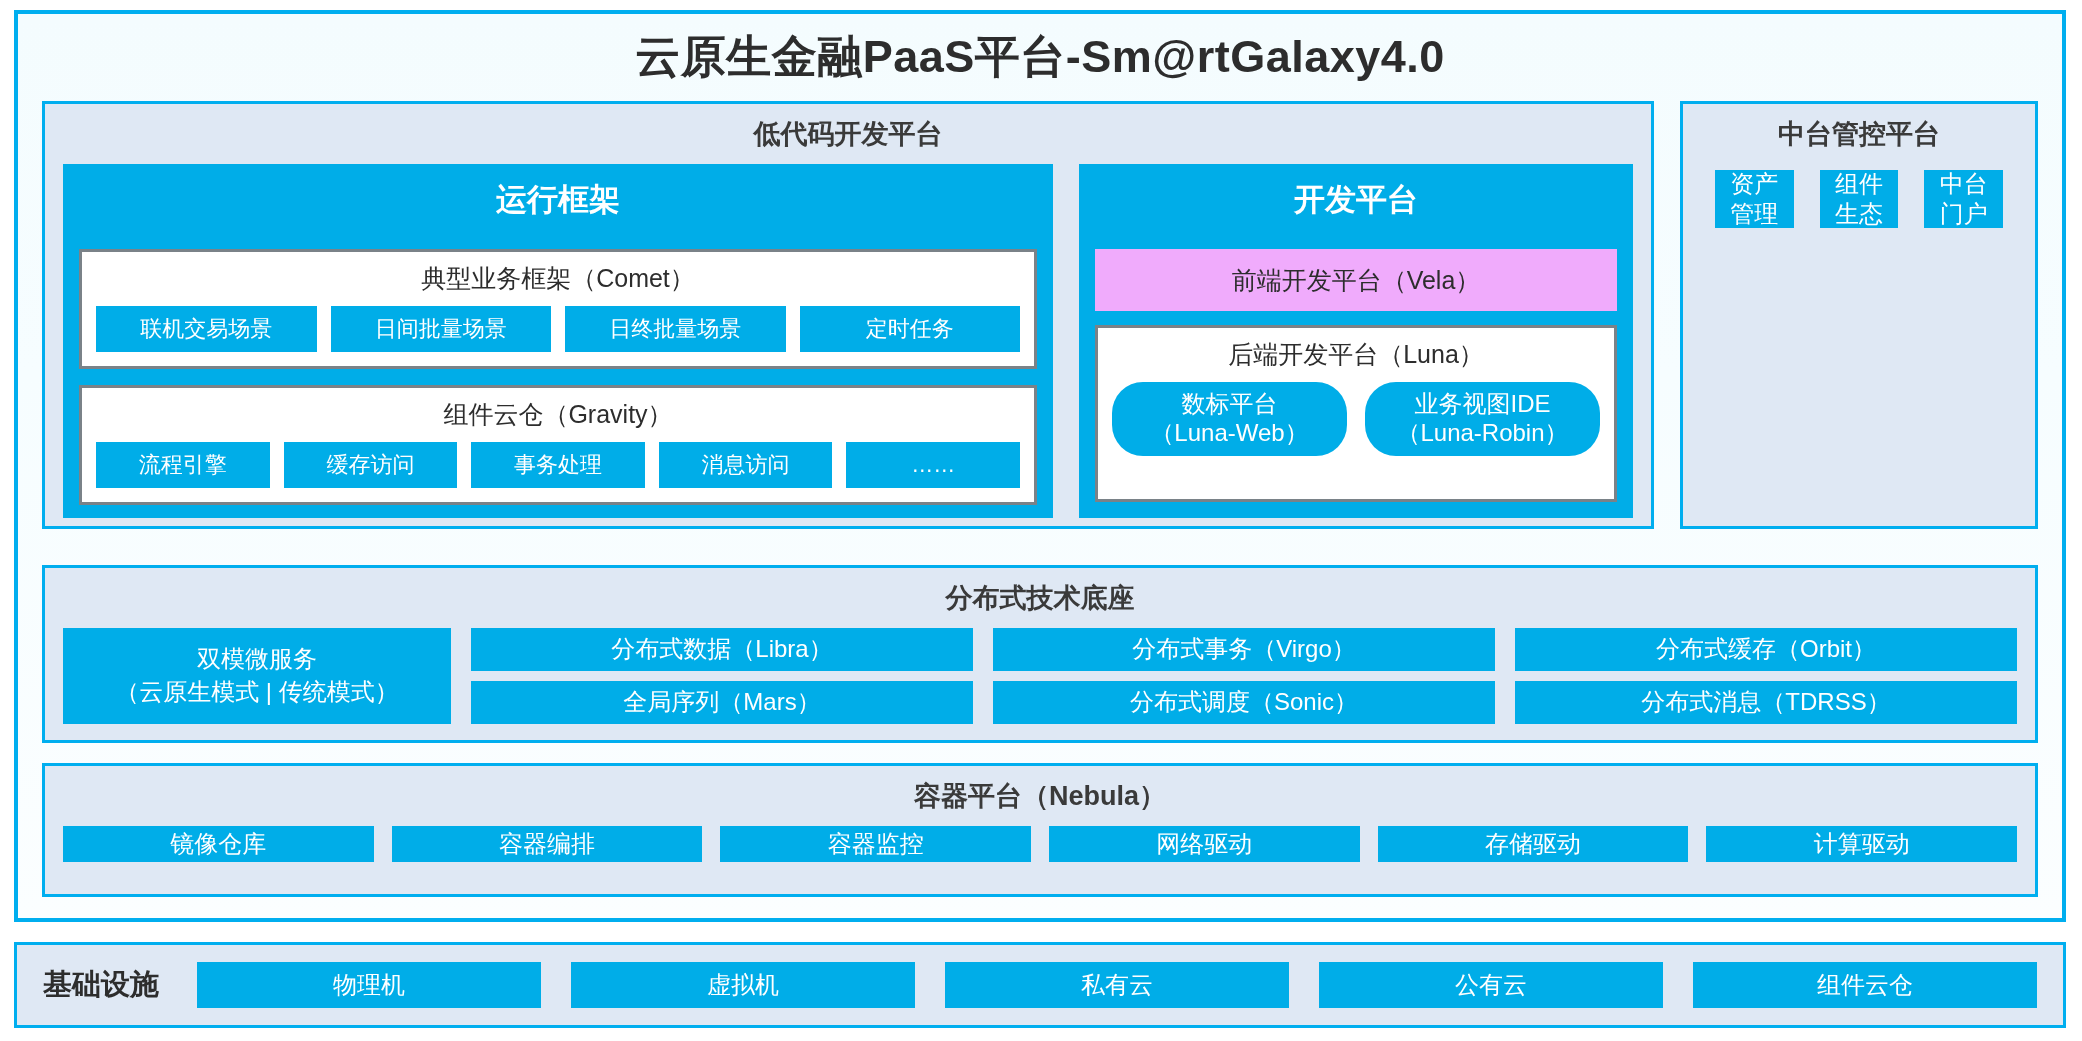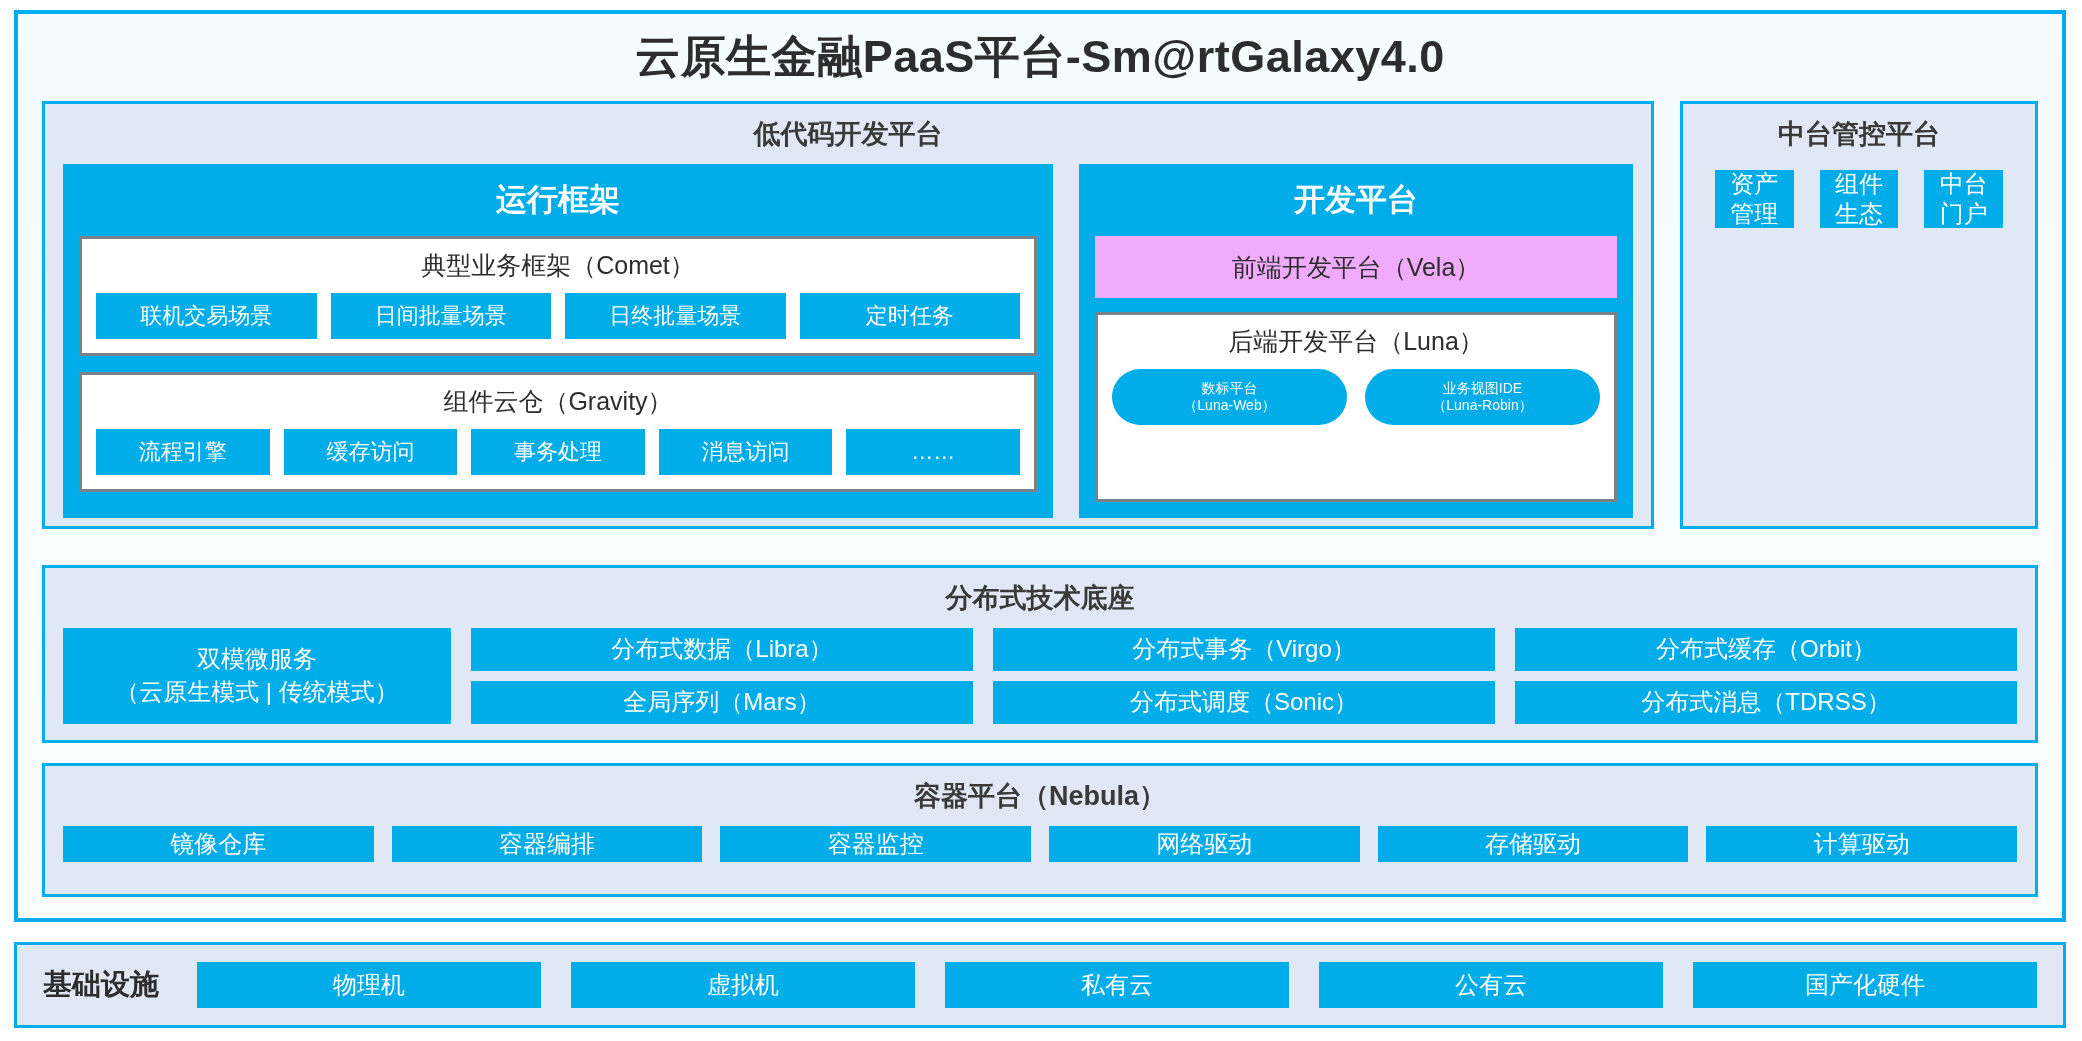--- a/index.html
+++ b/index.html
@@ -94,21 +94,21 @@
     padding: 10px 16px 16px 16px;
     display: flex;
     flex-direction: column;
   }
   .blue-card-title {
     text-align: center;
     color: #ffffff;
     font-size: 31px;
     font-weight: bold;
     line-height: 1.3;
-    padding: 6px 0 16px 0;
+    padding: 6px 0 29px 0;
   }
   .runtime-card { flex: 0 0 990px; width: 990px; }
   .devplat-card { flex: 1 1 auto; }
 
   
   .white-group {
     box-sizing: border-box;
     background: #ffffff;
     border: 3px solid #7a8288;
     padding: 8px 14px 14px 14px;
@@ -155,23 +155,23 @@
     height: 62px;
     margin-bottom: 14px;
   }
   .luna-group { flex: 1 1 auto; }
   .luna-chips {
     display: flex;
     gap: 18px;
   }
   .luna-chips > .chip {
     flex: 1 1 0;
-    height: 56px;
+    height: 74px;
     flex-direction: column;
-    font-size: 14px;
+    font-size: 24px;
     line-height: 1.2;
     border-radius: 31px;
   }
 
   
   .mgmt-items {
     display: flex;
     flex-direction: row;
     gap: 26px;
     padding: 6px 14px 8px 14px;
@@ -364,17 +364,17 @@
 
   </div>
 
   <div class="infra-bar">
     <div class="infra-label">基础设施</div>
     <div class="infra-items">
       <div class="chip">物理机</div>
       <div class="chip">虚拟机</div>
       <div class="chip">私有云</div>
       <div class="chip">公有云</div>
-      <div class="chip">国产化硬件</div>
+      <div class="chip">组件云仓</div>
     </div>
   </div>
 
 </div>
 
 </body></html>

